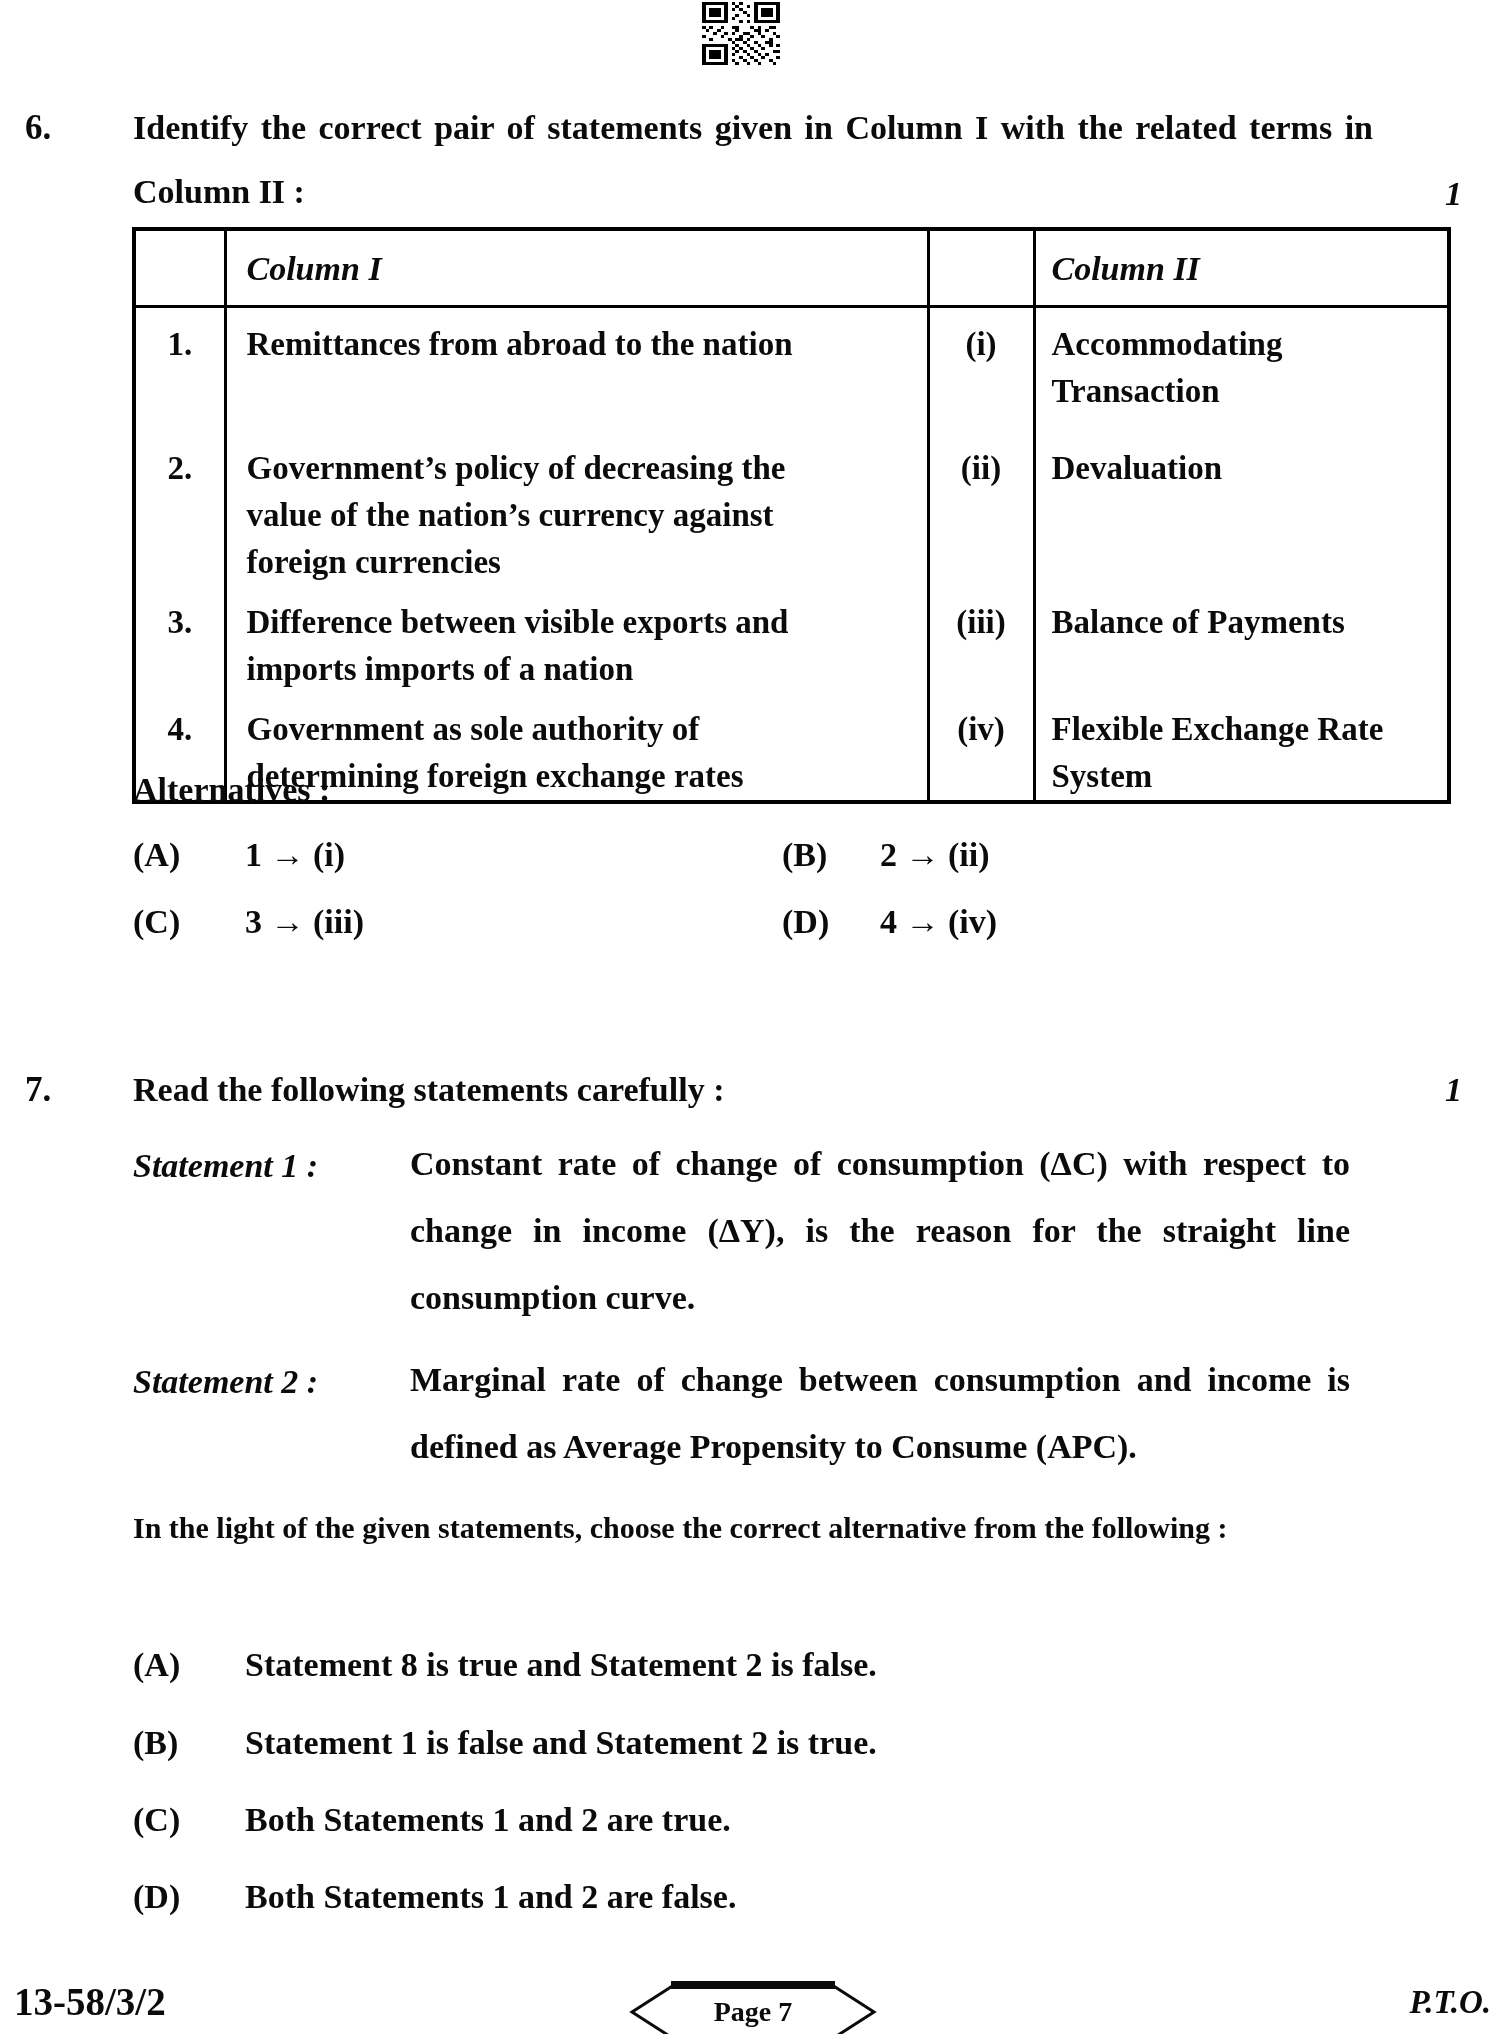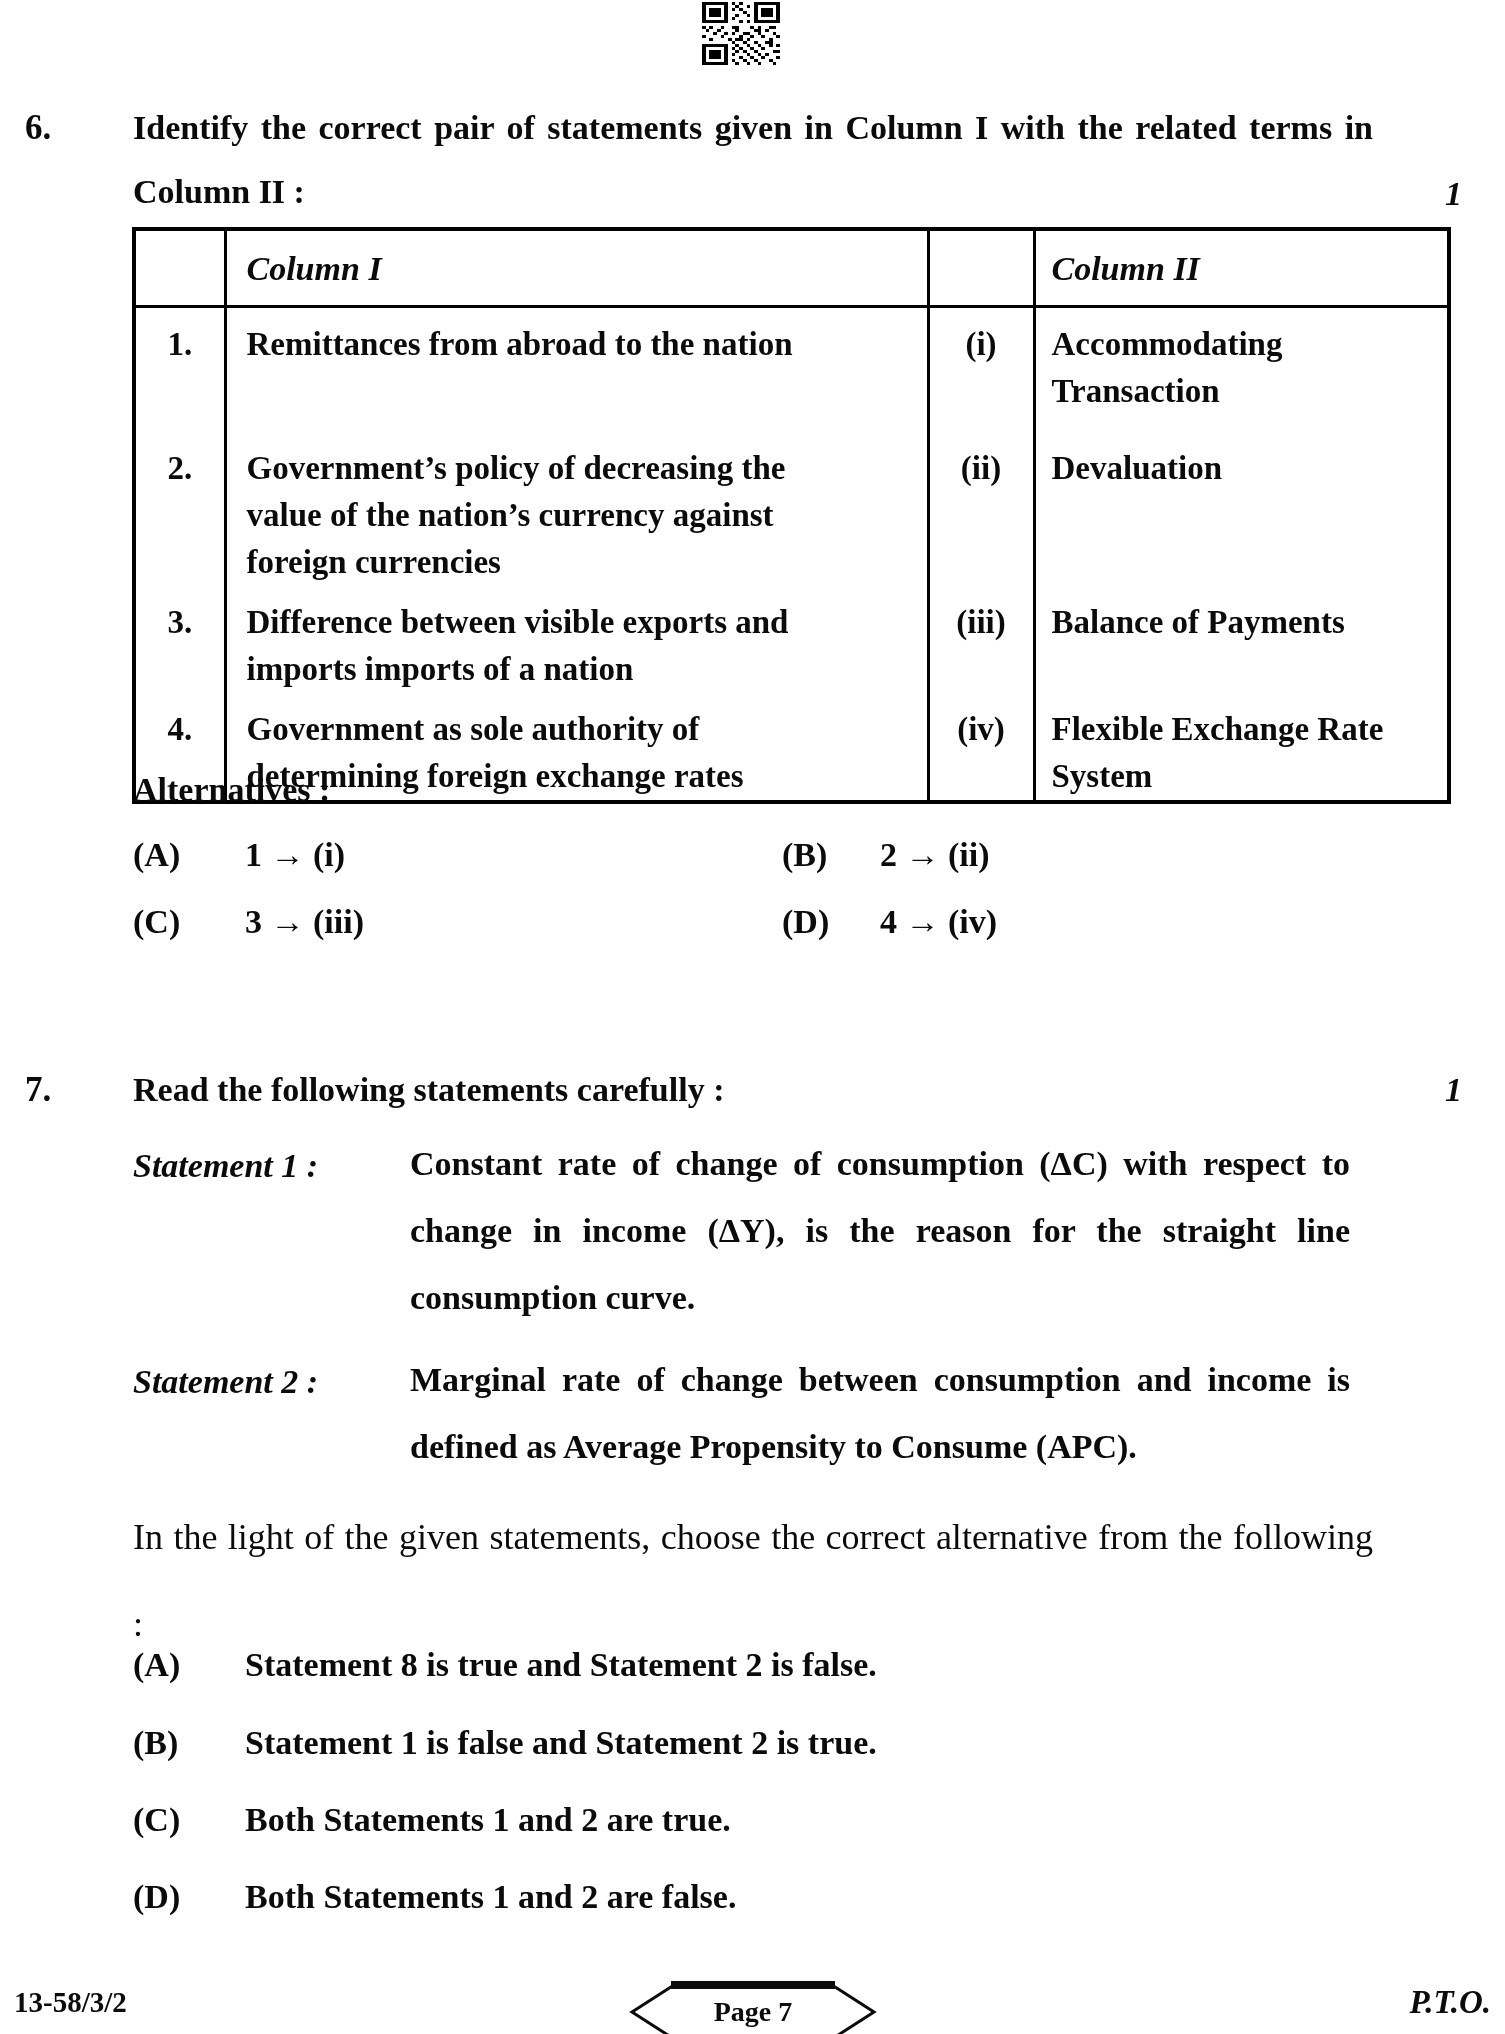--- a/index.html
+++ b/index.html
@@ -49,30 +49,30 @@
   .alt-cell{position:absolute;font-size:34px;font-weight:700;line-height:40px;white-space:nowrap;}
 
   
   .stmt-label{position:absolute;left:133px;font-size:34px;font-weight:700;font-style:italic;line-height:40px;white-space:nowrap;}
   .stmt-text{position:absolute;left:410px;width:940px;font-size:34px;font-weight:700;line-height:67px;text-align:justify;}
   #stmt1-label{top:1146px;}
   #stmt1-text{top:1130px;}
   #stmt2-label{top:1362px;}
   #stmt2-text{top:1346px;}
 
-  #q7-instruction{left:133px;top:1494px;width:1240px;font-size:36px;font-weight:400;line-height:87px;text-align:justify;}
+  #q7-instruction{left:133px;top:1494px;width:1240px;font-size:30px;font-weight:700;line-height:67px;text-align:justify;}
 
   
   #q7-options{left:133px;top:1645px;width:1240px;height:300px;}
   .q7-opt{position:absolute;left:0;width:1240px;height:45px;}
   .q7-opt .opt-label{position:absolute;left:0;font-size:34px;font-weight:700;line-height:40px;}
   .q7-opt .opt-text{position:absolute;left:112px;font-size:34px;font-weight:700;line-height:40px;white-space:nowrap;}
 
   
-  #footer-code{left:14px;top:1982px;font-size:29px;font-weight:700;line-height:40px;}
+  #footer-code{left:14px;top:1982px;font-size:39px;font-weight:700;line-height:40px;}
   #footer-pto{right:14px;top:1982px;font-size:33px;font-weight:700;font-style:italic;line-height:40px;}
   #page-badge{left:628px;top:1980px;width:250px;height:64px;}
   #page-badge .badge-label{position:absolute;left:0;top:14px;width:250px;text-align:center;
     font-size:28px;font-weight:700;line-height:36px;}
 </style>
 </head>
 <body>
 
 <div id="qr" class="abs">
   <svg width="78" height="63" viewBox="0 0 21 21" preserveAspectRatio="none" shape-rendering="crispEdges">

